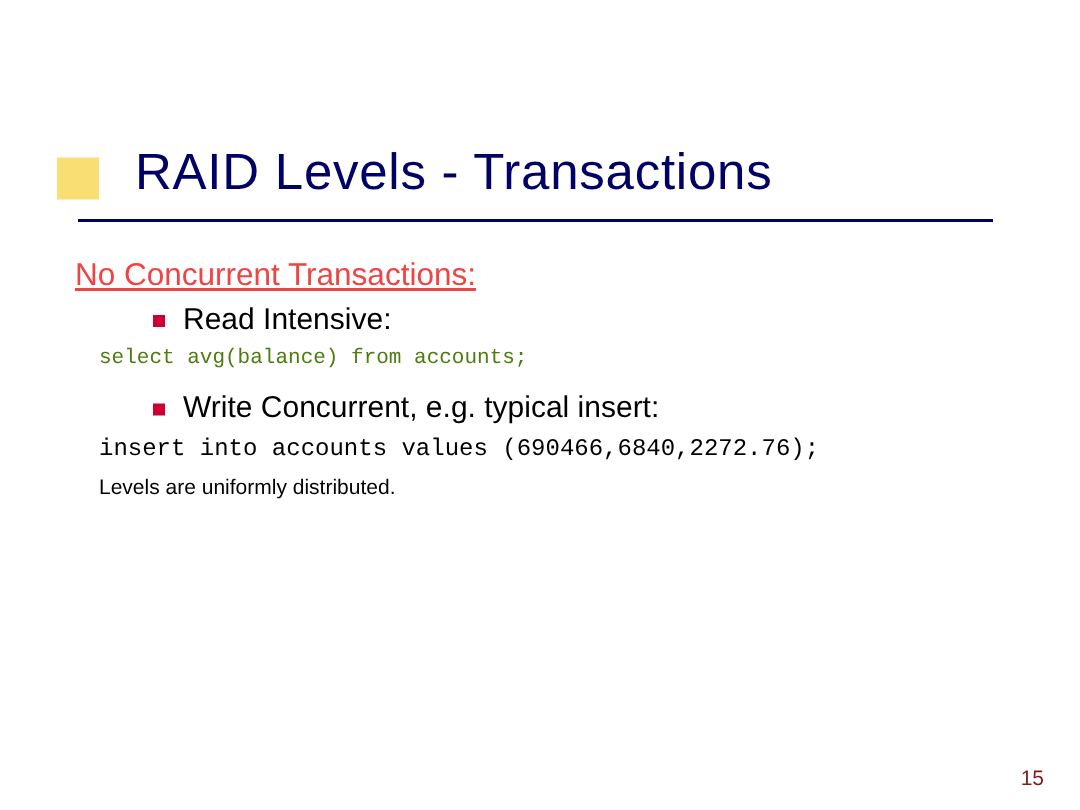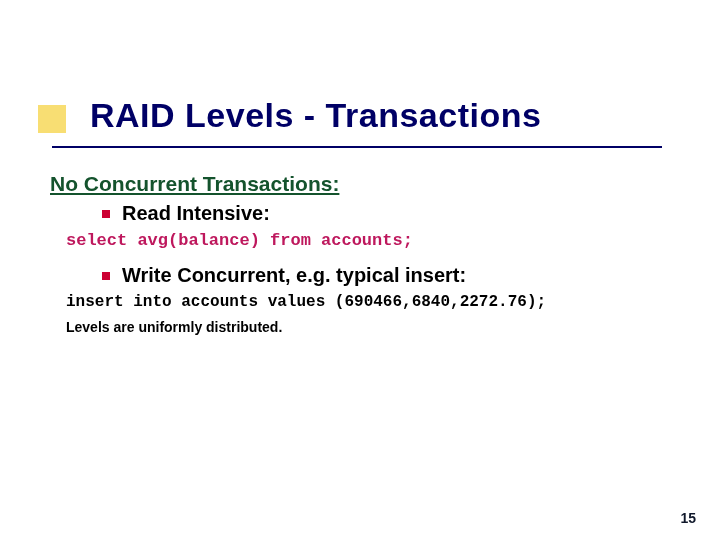--- a/index.html
+++ b/index.html
@@ -1,15 +1,15 @@
 <!DOCTYPE html>
 <html><head>
 <meta charset="utf-8">
 <style>
-  * { margin: 0; padding: 0; box-sizing: border-box; font-weight: bold; }
+  * { margin: 0; padding: 0; box-sizing: border-box; }
   body {
     width: 720px;
     height: 540px;
     background: #fff;
     position: relative;
     font-family: Verdana, Geneva, sans-serif;
     overflow: hidden;
   }
   .accent-block {
     position: absolute;
@@ -38,21 +38,21 @@
     background: #000066;
   }
   .content {
     position: absolute;
     left: 50px;
     top: 172px;
     width: 640px;
   }
   .subhead {
     font-size: 21px;
-    color: #14532d;
+    color: #ef4444;
     text-decoration: underline;
     font-family: Verdana, Geneva, sans-serif;
     margin-bottom: 6px;
   }
   .bullet-row {
     display: flex;
     align-items: center;
     margin-left: 52px;
     margin-top: 2px;
   }
@@ -63,22 +63,22 @@
     margin-right: 12px;
     flex-shrink: 0;
   }
   .btext {
     font-size: 20px;
     color: #000;
     font-family: Verdana, Geneva, sans-serif;
   }
   .code {
     font-family: "Courier New", Courier, monospace;
-    font-size: 17px;
-    color: #be185d;
+    font-size: 14px;
+    color: #4d7c0f;
     margin-left: 16px;
     margin-top: 6px;
     white-space: pre;
   }
   .code2 {
     font-family: "Courier New", Courier, monospace;
     font-size: 16px;
     color: #000;
     margin-left: 16px;
     margin-top: 6px;
@@ -90,21 +90,21 @@
     color: #000;
     margin-left: 16px;
     margin-top: 8px;
   }
   .gap { height: 12px; }
   .pagenum {
     position: absolute;
     right: 24px;
     bottom: 14px;
     font-size: 14px;
-    color: #0f172a;
+    color: #7f1d1d;
     font-family: Arial, sans-serif;
     margin-top: 20px;
   }
 </style>
 </head>
 <body>
 
 <div class="accent-block"></div>
 
 <div class="title">RAID Levels - Transactions</div>

